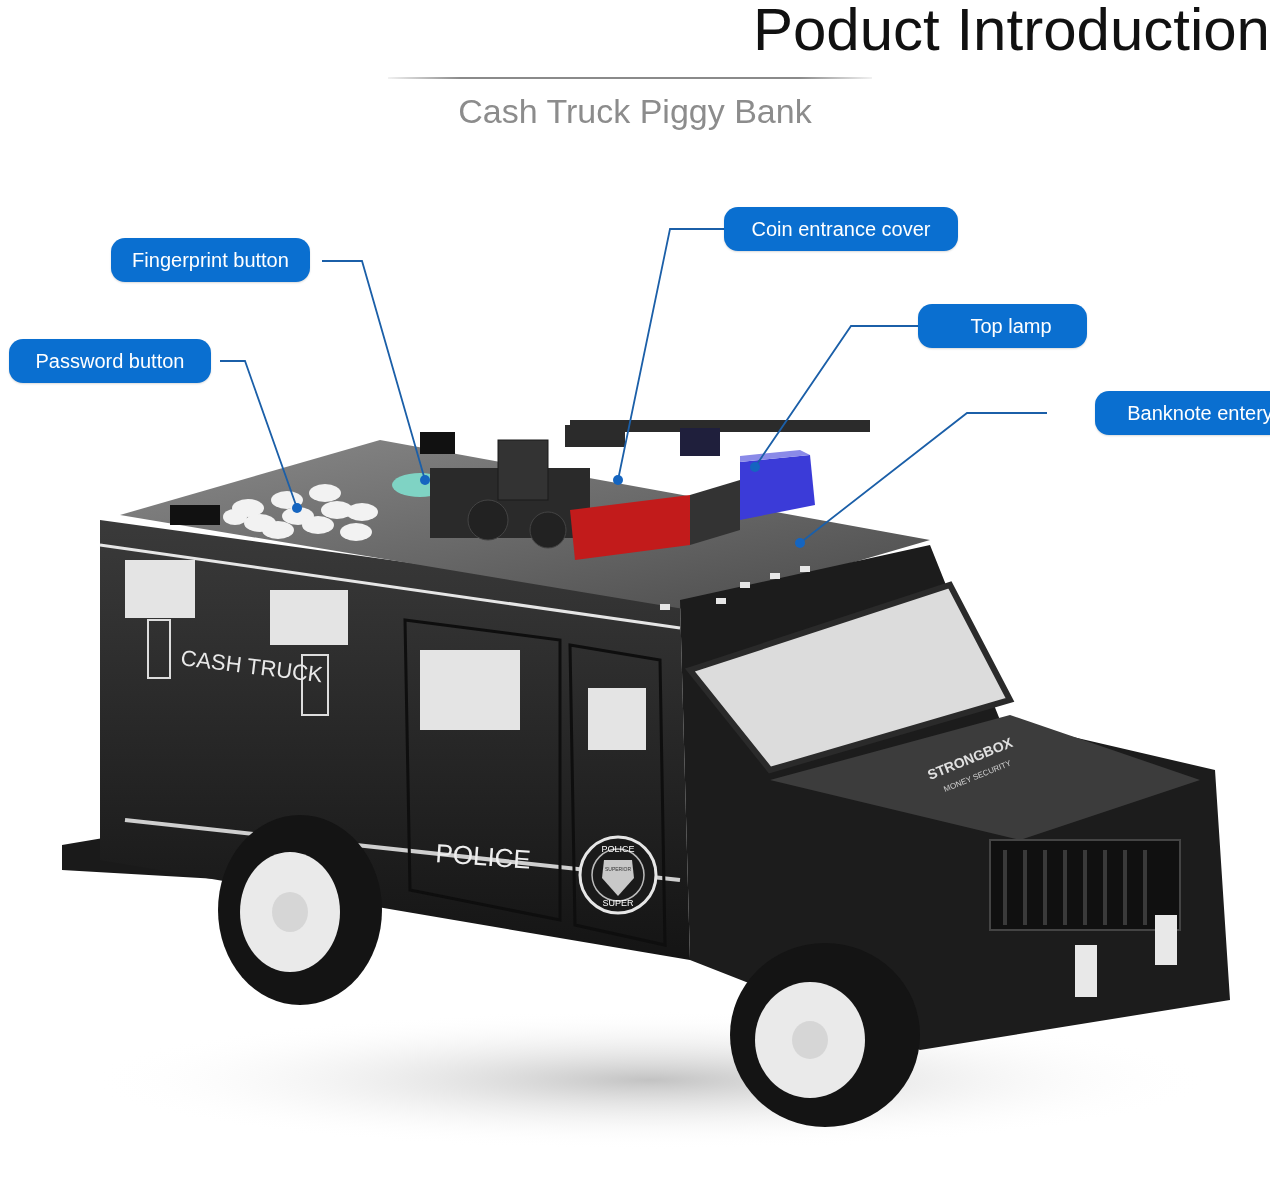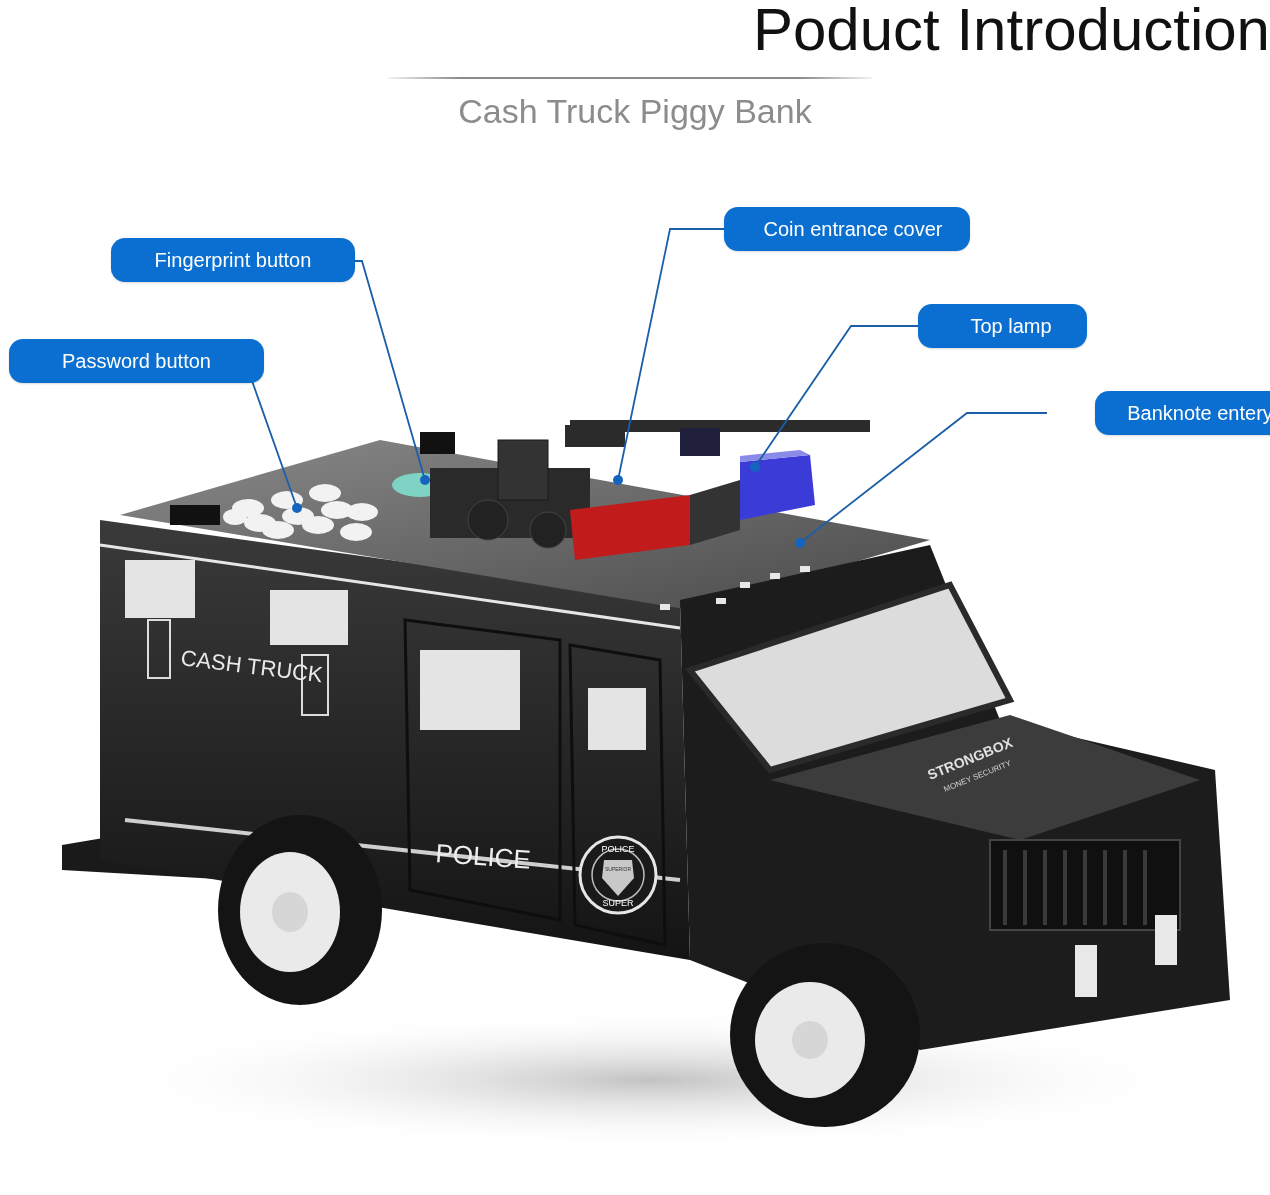--- a/index.html
+++ b/index.html
@@ -148,17 +148,17 @@
   </g>
   <g fill="#1565c0">
     <circle cx="425" cy="480" r="5"></circle>
     <circle cx="297" cy="508" r="5"></circle>
     <circle cx="618" cy="480" r="5"></circle>
     <circle cx="755" cy="467" r="5"></circle>
     <circle cx="800" cy="543" r="5"></circle>
   </g>
 </svg>
 
-<div class="callout" style="left:111px; top:238px; width:244px;">Fingerprint button</div>
-<div class="callout" style="left:9px; top:339px; width:255px;">Password button</div>
-<div class="callout" style="left:724px; top:207px; width:234px;padding-left:12px;">Coin entrance cover</div>
+<div class="callout" style="left:111px; top:238px; width:199px;">Fingerprint button</div>
+<div class="callout" style="left:9px; top:339px; width:202px;">Password button</div>
+<div class="callout" style="left:724px; top:207px; width:234px;">Coin entrance cover</div>
 <div class="callout" style="left:918px; top:304px; width:152px;padding-left:17px;">Top lamp</div>
 <div class="callout" style="left:1095px; top:391px; width:210px;">Banknote entery</div>
 
 </body></html>

